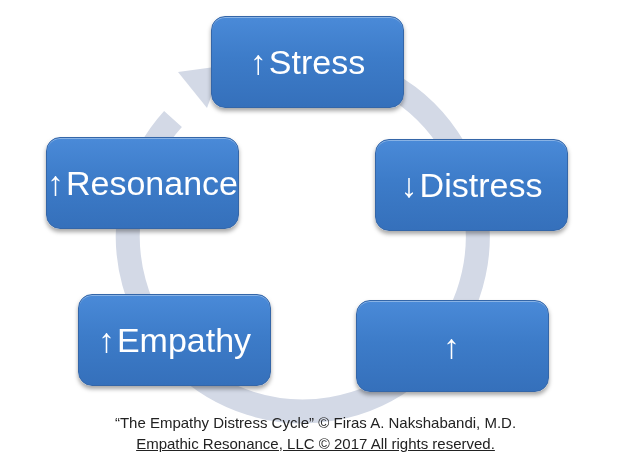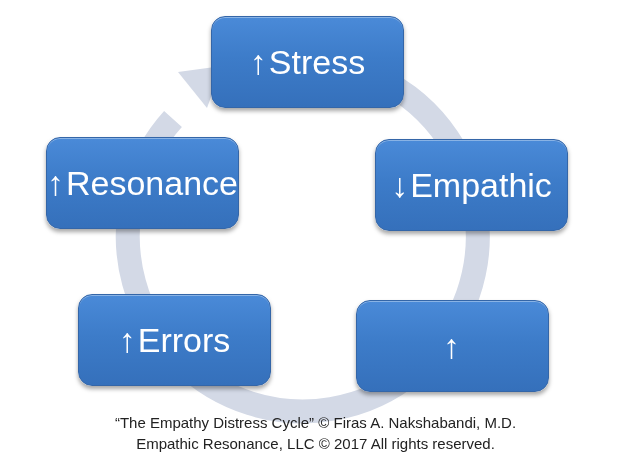--- a/index.html
+++ b/index.html
@@ -18,44 +18,44 @@
   .node .arrow { font-size: 34px; font-weight: bold; margin-right: 2px; line-height: 1; }
   .node .label { font-size: 34px; line-height: 1; }
   #n-stress   { left: 211px; top: 16px; }
   #n-empathy  { left: 375px; top: 139px; }
   #n-conflict { left: 46px;  top: 137px; }
   #n-errors   { left: 78px;  top: 294px; }
   #n-bias     { left: 356px; top: 300px; }
   .caption { position: absolute; left: 1px; width: 629px; text-align: center;
              font-size: 15px; color: #222222; }
   #cap1 { top: 414px; }
-  #cap2 { top: 435px; }
+  #cap2 { top: 435px; text-decoration: underline; }
 </style>
 </head>
 <body>
 
 <svg id="ring" width="629" height="471" viewBox="0 0 629 471">
   <path d="M 173 119 A 175 175 0 1 0 210 88" fill="none" stroke="#d3d9e6" stroke-width="24"></path>
   <polygon points="178,72 222,66 207,108" fill="#d3d9e6"></polygon>
 </svg>
 
 <div class="node" id="n-stress">
   <span class="arrow">↑</span>
   <span class="label">Stress</span>
 </div>
 <div class="node" id="n-empathy">
   <span class="arrow">↓</span>
-  <span class="label">Empathic</span>
+  <span class="label">Distress</span>
 </div>
 <div class="node" id="n-bias">
   <span class="arrow">↑</span>
 </div>
 <div class="node" id="n-errors">
   <span class="arrow">↑</span>
-  <span class="label">Errors</span>
+  <span class="label">Empathy</span>
 </div>
 <div class="node" id="n-conflict">
   <span class="arrow">↑</span>
   <span class="label">Resonance</span>
 </div>
 
 <div class="caption" id="cap1">“The Empathy Distress Cycle” © Firas A. Nakshabandi, M.D.</div>
 <div class="caption" id="cap2">Empathic Resonance, LLC © 2017 All rights reserved.</div>
 
 </body></html>

